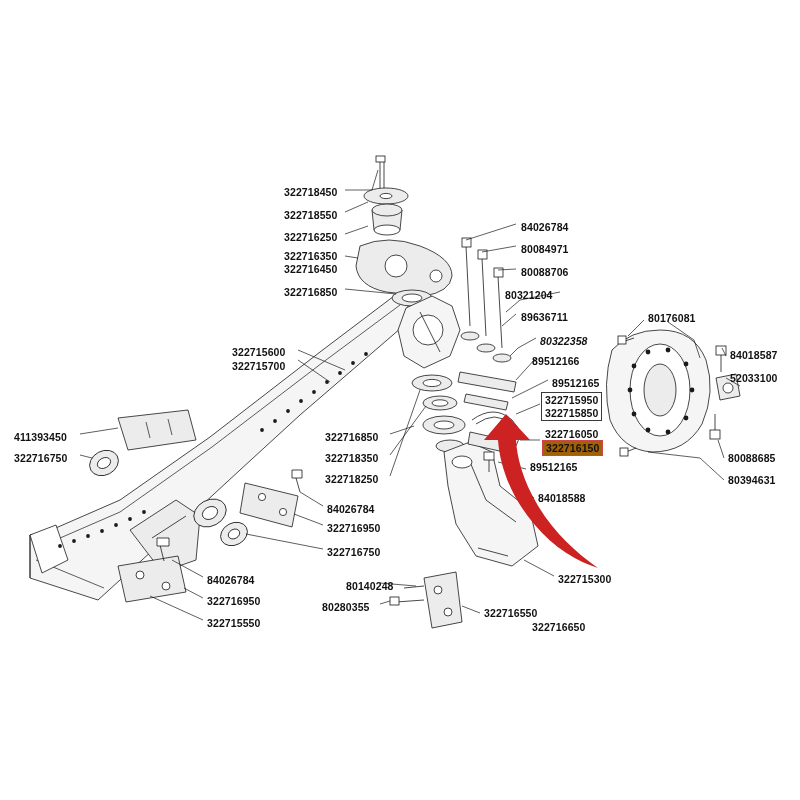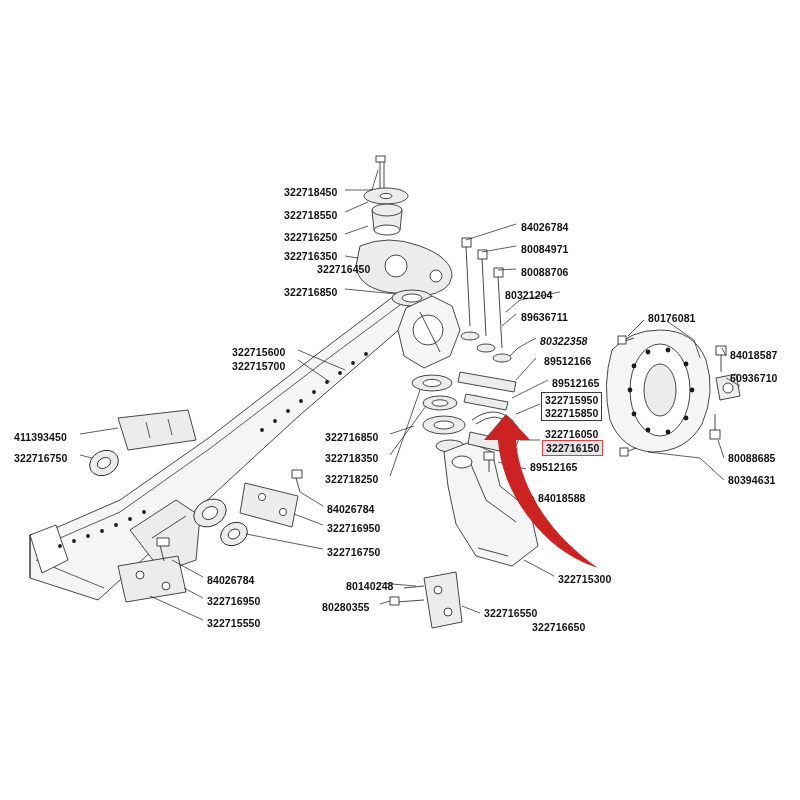--- a/index.html
+++ b/index.html
@@ -25,21 +25,21 @@
     line-height: 12px;
   }
   .label.boxed {
     border: 1px solid #3a3a3a;
     padding: 1px 3px 1px 3px;
     background: #ffffff;
   }
   .label.highlight {
     border: 1px solid #d04545;
     padding: 1px 3px 1px 3px;
-    background: #e5e5e5;
+    background: #a16207;
     color: #111111;
   }
   .label.group {
     line-height: 12.5px;
   }
   #legend {
     position: absolute;
     left: 30px;
     top: 625px;
     width: 148px;
@@ -316,21 +316,21 @@
 
     <path class="redarrow" d="M498 440 C 500 468, 512 498, 534 524 C 554 548, 578 562, 598 568
              C 575 552, 552 530, 537 504 C 523 480, 517 458, 516 440
              L 530 440 L 506 414 L 484 440 Z"></path>
   </svg>
 
   <div class="label" style="left:284px; top:186px;text-align:right;">322718450</div>
   <div class="label" style="left:284px; top:209px;">322718550</div>
   <div class="label" style="left:284px; top:231px;">322716250</div>
   <div class="label" style="left:284px; top:250px;">322716350</div>
-  <div class="label" style="left:284px; top:263px;margin-left:33px;">322716450</div>
+  <div class="label" style="left:284px; top:263px;">322716450</div>
   <div class="label" style="left:284px; top:286px;">322716850</div>
   <div class="label" style="left:232px; top:346px;">322715600</div>
   <div class="label" style="left:232px; top:360px;">322715700</div>
   <div class="label" style="left:14px; top:431px;">411393450</div>
   <div class="label" style="left:14px; top:452px;">322716750</div>
   <div class="label" style="left:325px; top:431px;">322716850</div>
   <div class="label" style="left:325px; top:452px;">322718350</div>
   <div class="label" style="left:325px; top:473px;">322718250</div>
   <div class="label" style="left:327px; top:503px;">84026784</div>
   <div class="label" style="left:327px; top:522px;">322716950</div>
@@ -342,33 +342,33 @@
   <div class="label" style="left:322px; top:601px;">80280355</div>
   <div class="label" style="left:484px; top:607px;">322716550</div>
   <div class="label" style="left:484px; top:621px;margin-left:48px;">322716650</div>
   <div class="label" style="left:558px; top:573px;">322715300</div>
   <div class="label" style="left:521px; top:221px;">84026784</div>
   <div class="label" style="left:521px; top:243px;">80084971</div>
   <div class="label" style="left:521px; top:266px;">80088706</div>
   <div class="label" style="left:505px; top:289px;">80321204</div>
   <div class="label" style="left:521px; top:311px;">89636711</div>
   <div class="label" style="left:540px; top:335px;font-style:italic;">80322358</div>
-  <div class="label" style="left:544px; top:355px;">89512166</div>
+  <div class="label" style="left:532px; top:355px;">89512166</div>
   <div class="label" style="left:552px; top:377px;">89512165</div>
 
   <div class="label boxed group" style="left:541px; top:392px;">
     <span>322715950</span><br>
     <span>322715850</span>
   </div>
 
   <div class="label group" style="left:545px; top:428px;">322716050</div>
   <div class="label highlight" style="left:542px; top:440px;">322716150</div>
 
   <div class="label" style="left:530px; top:461px;">89512165</div>
   <div class="label" style="left:538px; top:492px;">84018588</div>
   <div class="label" style="left:648px; top:312px;">80176081</div>
   <div class="label" style="left:730px; top:349px;">84018587</div>
-  <div class="label" style="left:730px; top:372px;">60936710</div>
+  <div class="label" style="left:730px; top:372px;">52033100</div>
   <div class="label" style="left:728px; top:452px;">80088685</div>
   <div class="label" style="left:728px; top:474px;">80394631</div>
 
 
 </div>
 
 </body></html>

